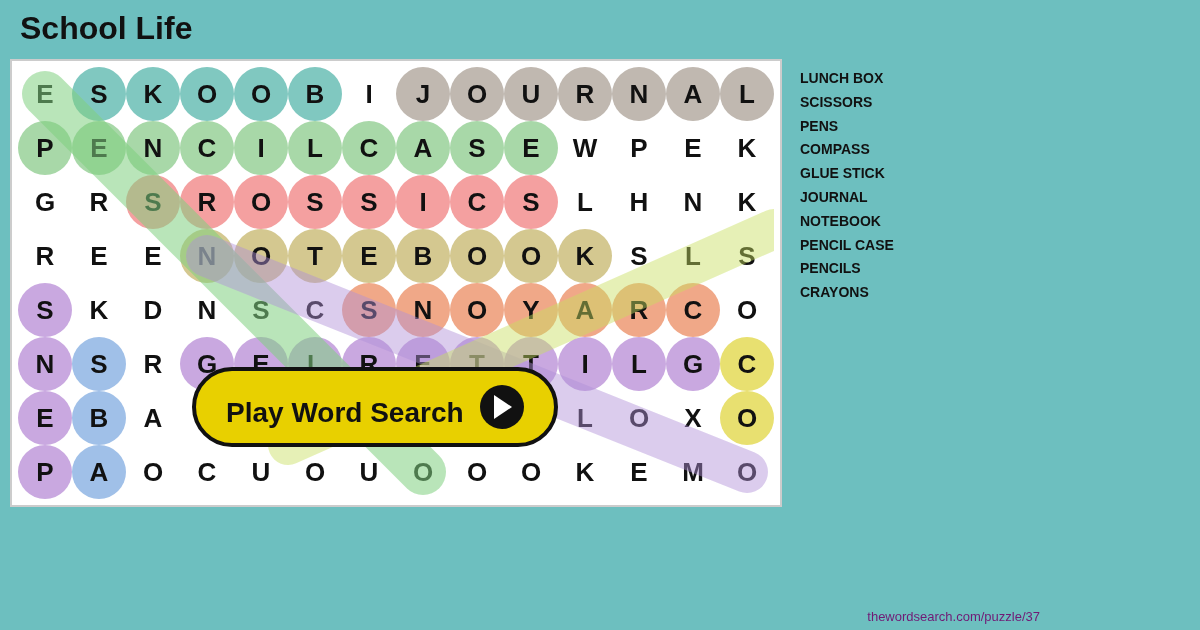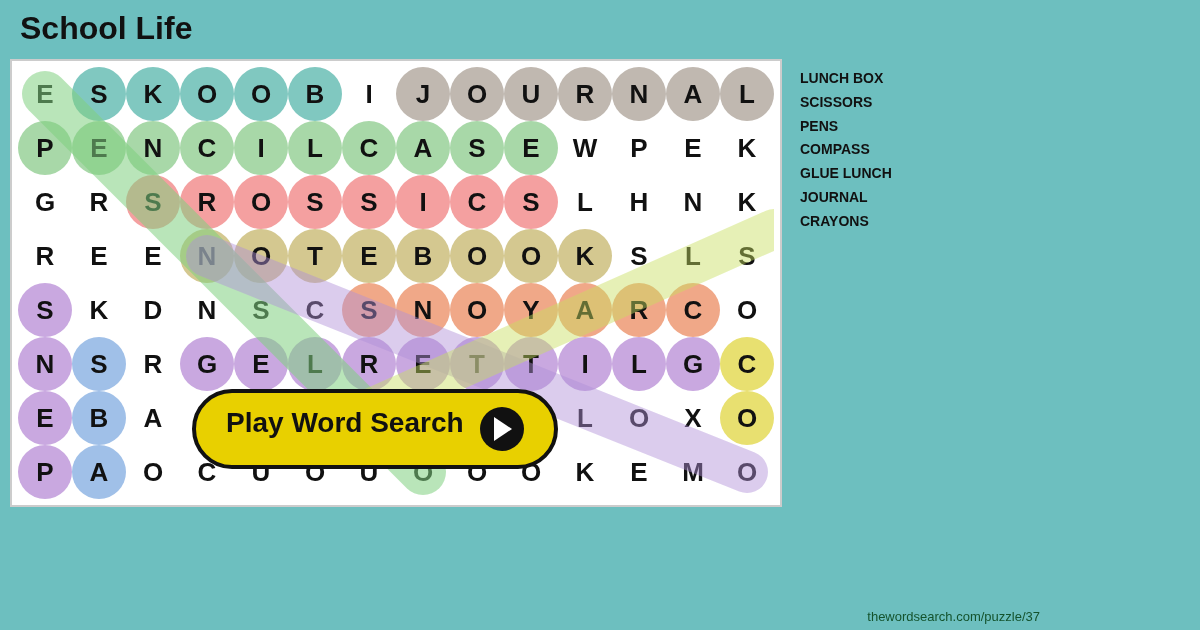--- a/index.html
+++ b/index.html
@@ -98,28 +98,28 @@
     .word-item {
       font-size: 14px;
       font-weight: bold;
       color: #111;
       line-height: 1.7;
     }
 
     
     #cta-overlay {
       position: absolute;
-      bottom: 36px;
+      bottom: 58px;
       left: 180px;
       background-color: #e8d000;
       border: 4px solid #111;
       border-radius: 40px;
       padding: 14px 30px;
       display: flex;
-      align-items: flex-start;
+      align-items: flex-end;
       gap: 16px;
       cursor: pointer;
       z-index: 10;
     }
 
     #cta-overlay span {
       font-size: 28px;
       font-weight: bold;
       color: #111;
     }
@@ -143,21 +143,21 @@
       border-bottom: 12px solid transparent;
       border-left: 18px solid white;
       margin-left: 3px;
     }
 
     #footer-text {
       position: absolute;
       bottom: 6px;
       right: 160px;
       font-size: 13px;
-      color: #14532d;
+      color: #701a75;
     }
 
     
     #diagonal-overlay {
       position: absolute;
       top: 0; left: 0;
       width: 100%;
       height: 100%;
       pointer-events: none;
       z-index: 5;
@@ -316,19 +316,22 @@
       <span>Play Word Search</span>
       <div id="play-btn-icon"></div>
     </div>
   </div>
 
   <div id="word-list">
   <div class="word-item">LUNCH BOX</div>
       <div class="word-item">SCISSORS</div>
       <div class="word-item">PENS</div>
       <div class="word-item">COMPASS</div>
-      <div class="word-item">GLUE LUNCH</div>
+      <div class="word-item">GLUE STICK</div>
       <div class="word-item">JOURNAL</div>
+      <div class="word-item">NOTEBOOK</div>
+      <div class="word-item">PENCIL CASE</div>
+      <div class="word-item">PENCILS</div>
       <div class="word-item">CRAYONS</div>
     </div>
 </div>
 
 <div id="footer-text">thewordsearch.com/puzzle/37</div>
 
 </body></html>

